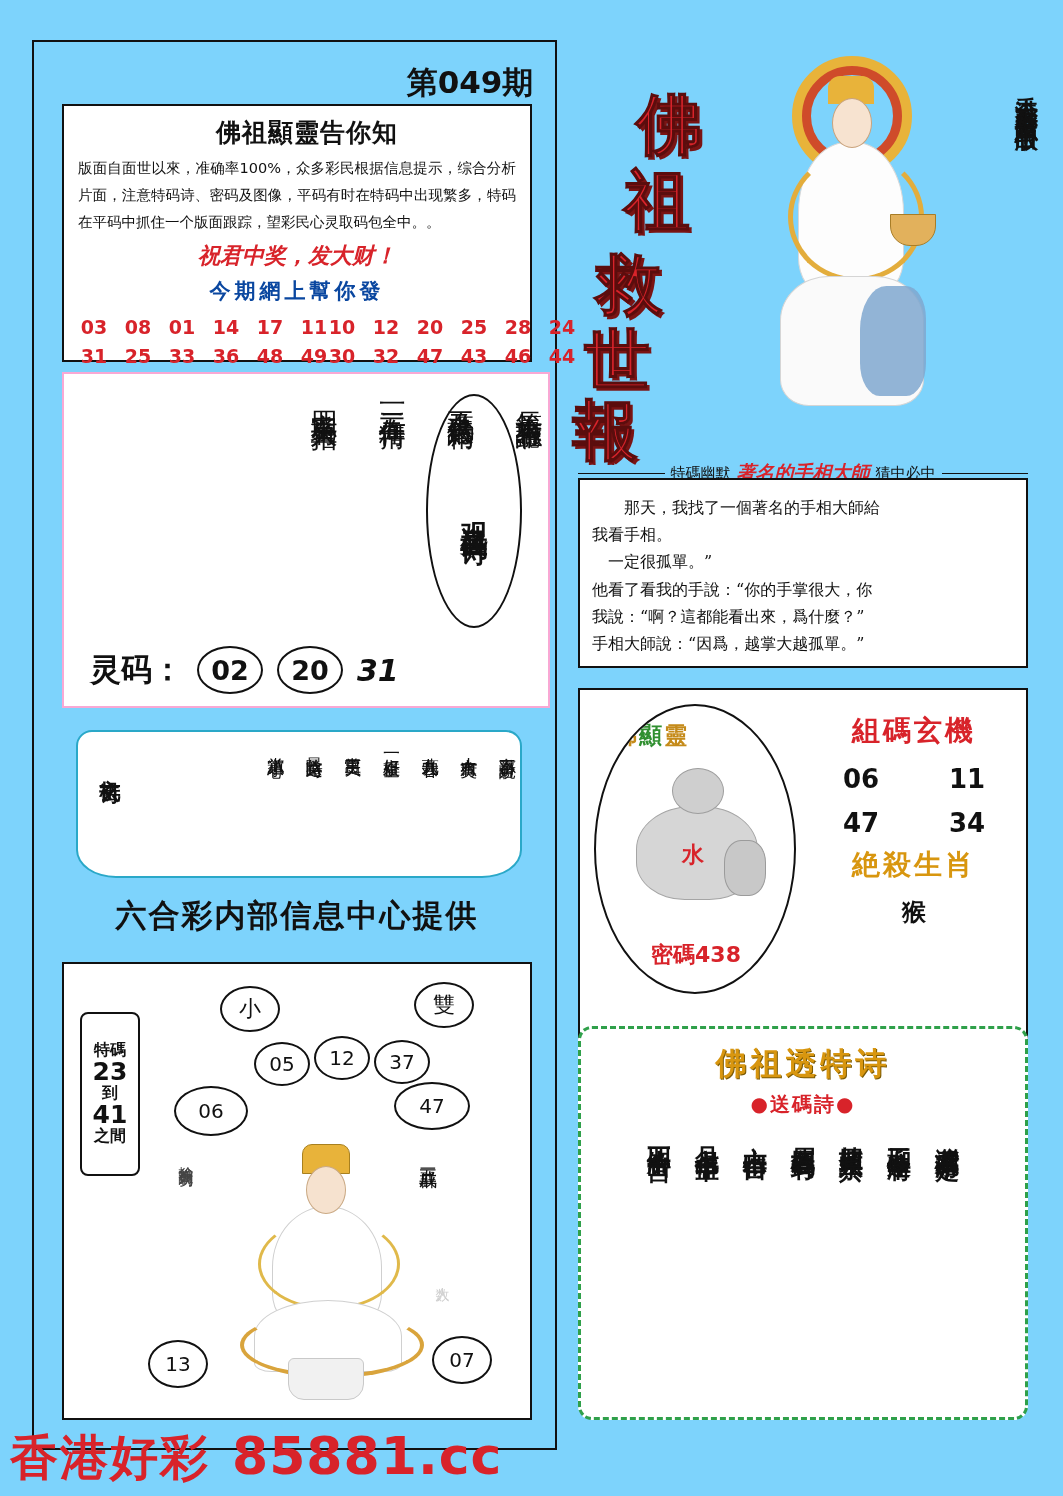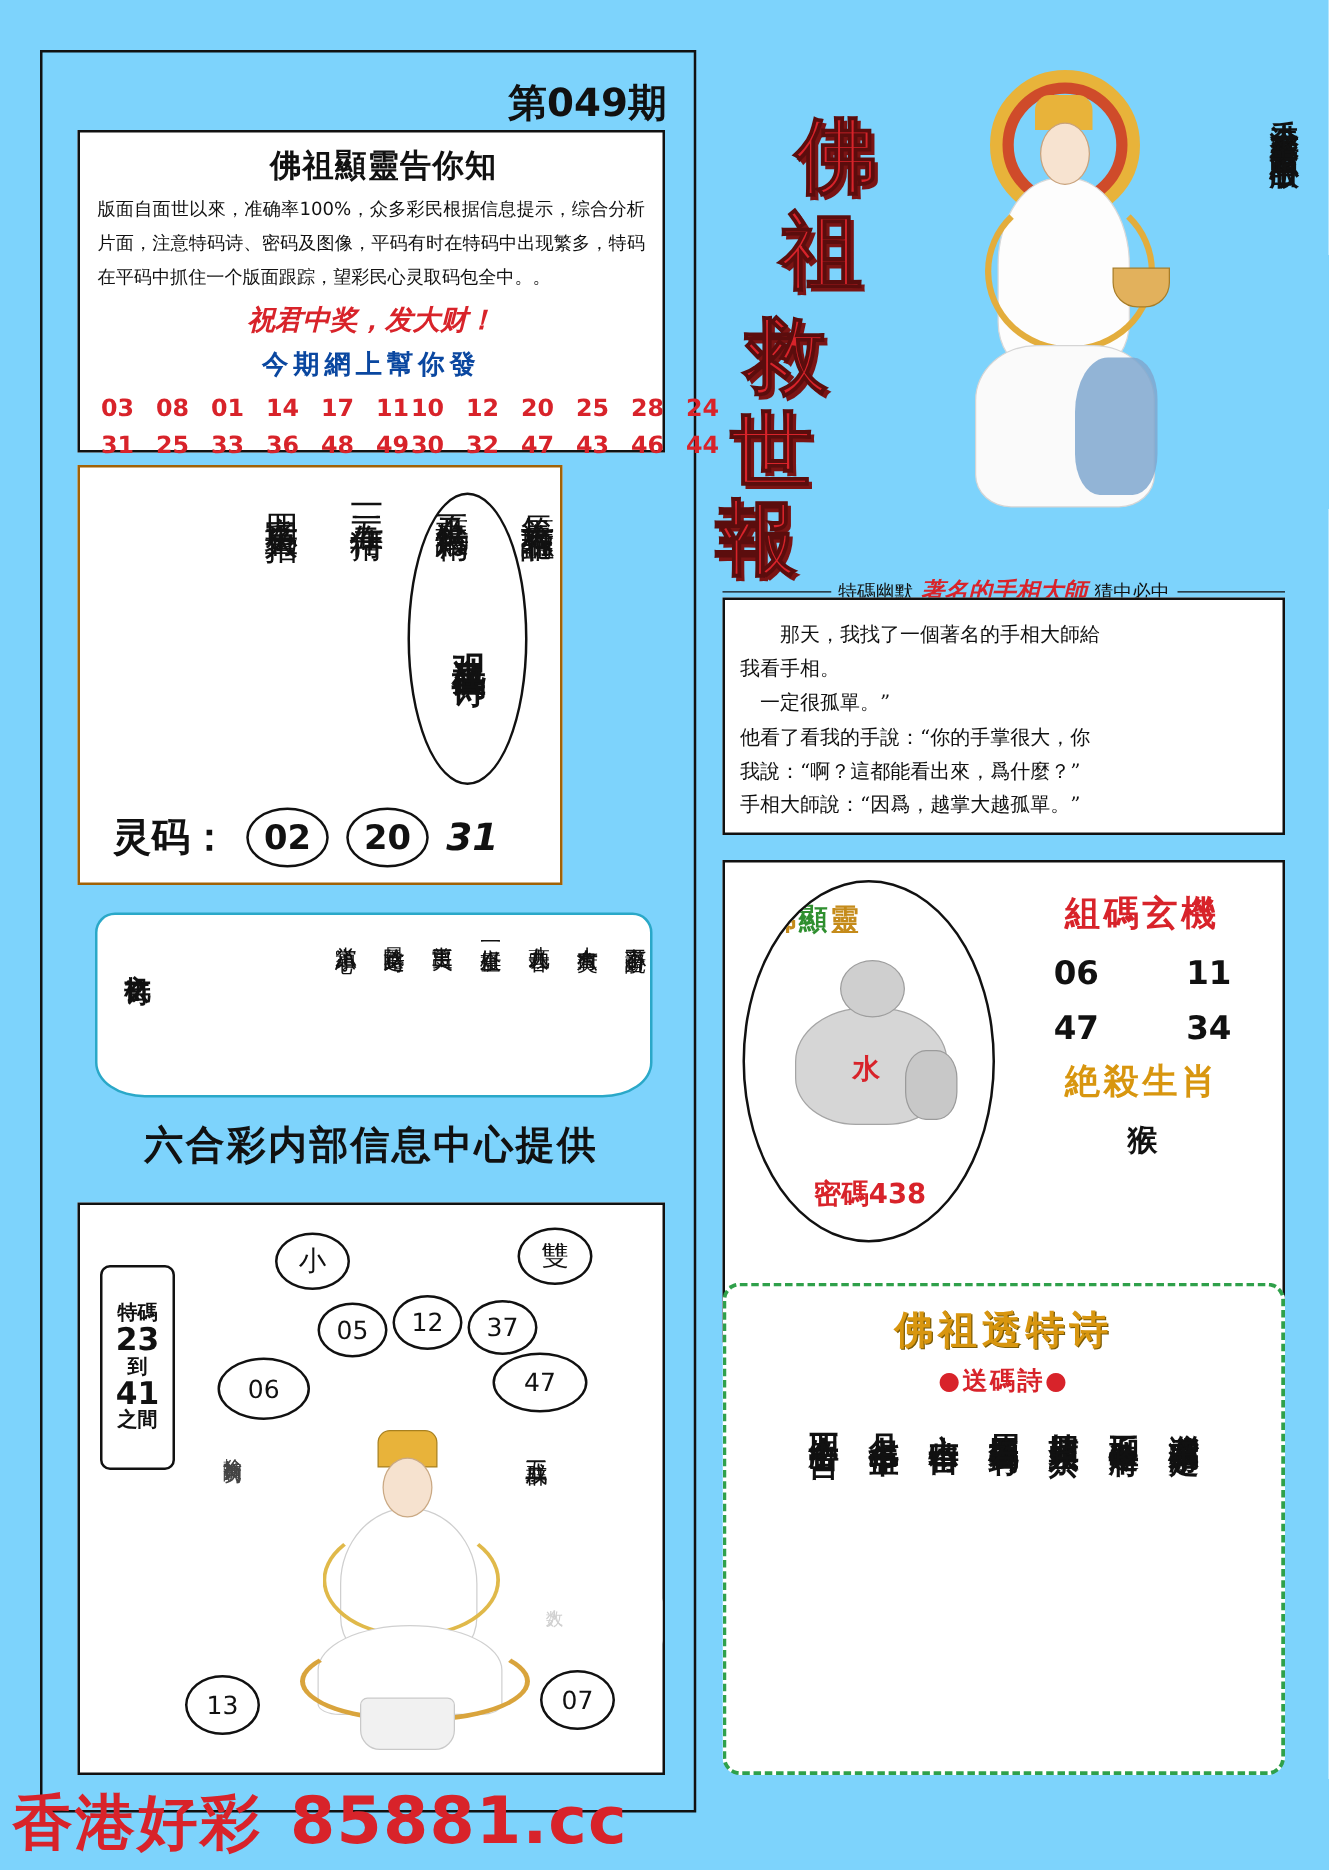--- a/index.html
+++ b/index.html
@@ -16,21 +16,21 @@
   .notice-title{text-align:center;font-size:25px;font-weight:bold;color:#111;margin-top:10px;letter-spacing:1px;padding-left:20px;}
   .notice-body{font-size:14.5px;color:#111;line-height:1.85;padding:6px 14px 0 14px;text-align:justify;}
   .notice-wish{text-align:center;color:#d8232a;font-size:22px;font-weight:bold;margin-top:6px;font-style:italic;}
   .notice-sub{text-align:center;color:#0a47a0;font-size:21px;font-weight:bold;margin-top:6px;letter-spacing:4px;}
   .numrows{margin-top:8px;padding:0 16px;}
   .numrow{display:flex;justify-content:space-between;color:#d8232a;font-size:19px;font-weight:bold;line-height:1.5;}
   .numrow .grp{display:flex;gap:16px;}
   .numrow .grp span{width:28px;text-align:center;}
 
   
-  .poem{position:absolute;left:62px;top:372px;width:388px;height:336px;border:2px solid #a16207;box-sizing:border-box;background:#fff;}
+  .poem{position:absolute;left:62px;top:372px;width:488px;height:336px;border:2px solid #f9a8d4;box-sizing:border-box;background:#fff;}
   .poem-cols{display:flex;flex-direction:row-reverse;justify-content:flex-start;gap:30px;padding:16px 0 0 0;margin-left:34px;}
   .poem-col{writing-mode:vertical-rl;text-orientation:upright;font-size:27px;line-height:1.42;color:#111;font-family:"DejaVu Serif","Liberation Serif",serif;letter-spacing:2px;height:220px;}
   .oval-title{position:absolute;right:26px;top:20px;width:92px;height:230px;border:2px solid #111;border-radius:50%;display:flex;align-items:center;justify-content:center;}
   .oval-title span{writing-mode:vertical-rl;text-orientation:upright;font-size:27px;font-weight:bold;color:#111;letter-spacing:4px;font-family:"DejaVu Serif",serif;}
   .lingma{position:absolute;left:26px;bottom:12px;display:flex;align-items:center;gap:14px;}
   .lingma-label{font-size:31px;font-weight:bold;color:#111;font-family:"DejaVu Serif",serif;}
   .lm-ball{width:62px;height:44px;border:2px solid #111;border-radius:50%;display:flex;align-items:center;justify-content:center;font-size:27px;font-weight:bold;color:#111;}
   .lm-plain{font-size:30px;font-weight:bold;color:#111;font-style:italic;}
 
   

